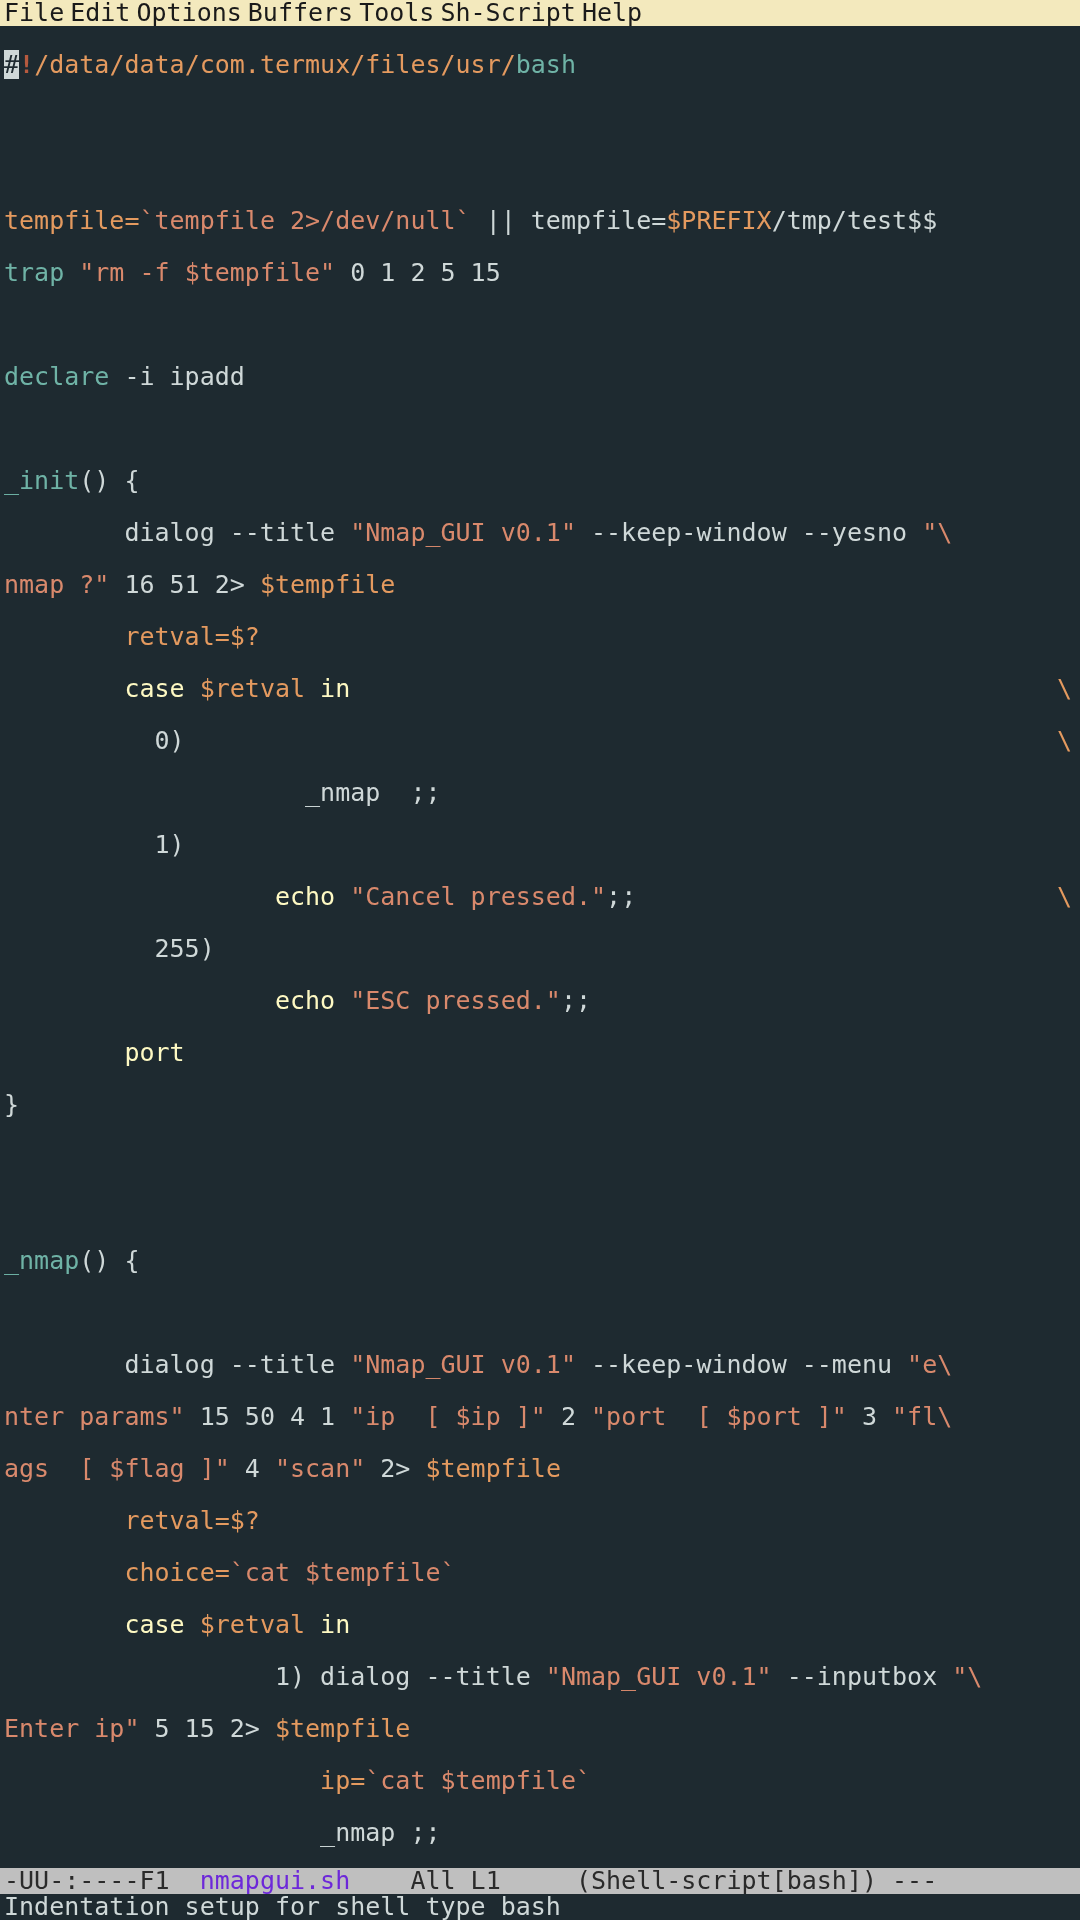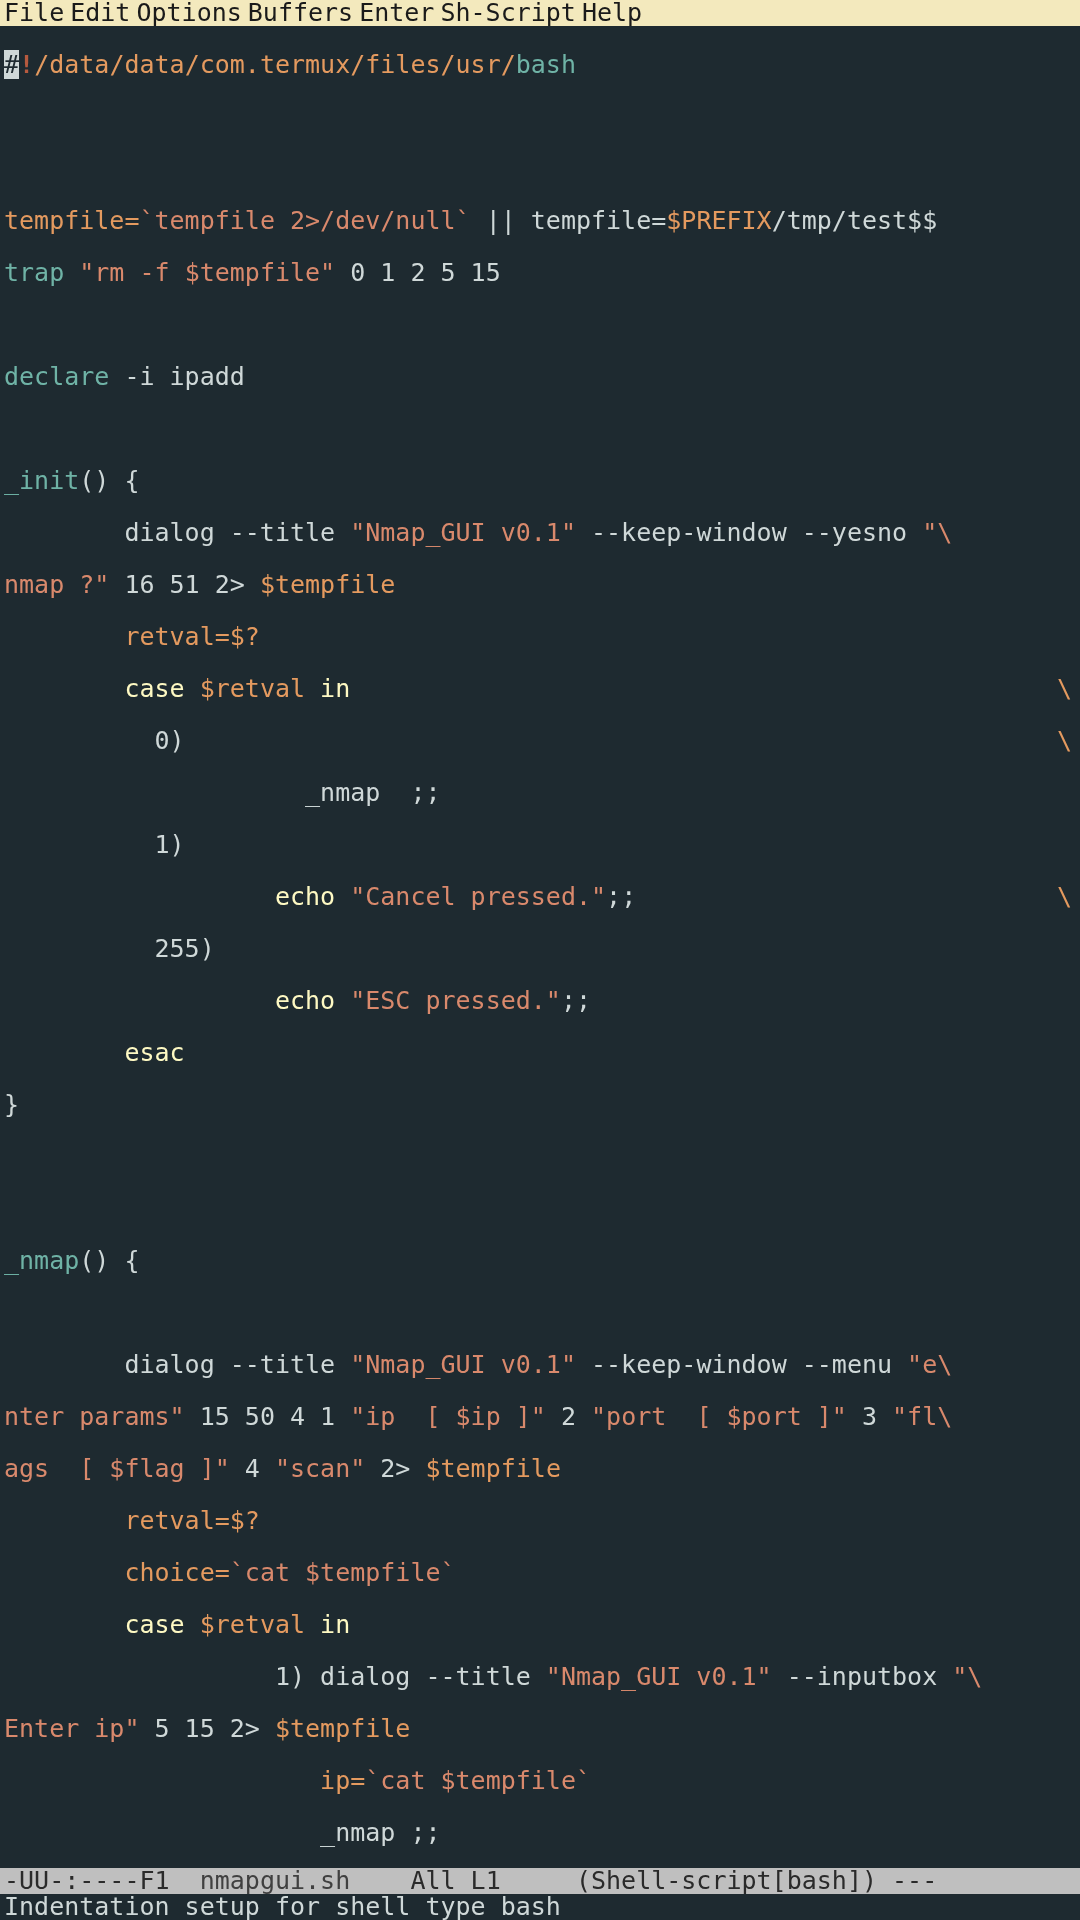--- a/index.html
+++ b/index.html
@@ -47,40 +47,40 @@
   }
   .modeline {
     position: absolute;
     bottom: 26px;
     left: 0; right: 0;
     background: #bfbfbf;
     color: #2a2a2a;
     padding: 0 4px;
     white-space: pre;
   }
-  .modeline .mfile { color: #404040; }
+  .modeline .mfile { color: #6d28d9; }
   .minibuf {
     position: absolute;
     bottom: 0;
     left: 0; right: 4px;
     background: #1e2a30;
     color: #cfd8d8;
     padding: 0 4px;
     white-space: pre;
   }
 </style>
 </head>
 <body>
 
 <div class="menubar">
   <span>File</span>
   <span>Edit</span>
   <span>Options</span>
   <span>Buffers</span>
-  <span>Enter</span>
+  <span>Tools</span>
   <span>Sh-Script</span>
   <span>Help</span>
 </div>
 
 <div class="editor">
 <span class="line"><span class="cursor">#</span><span class="c-hash">!</span><span class="c-orange">/data/data/com.termux/files/usr/</span><span class="c-cyan">bash</span></span>
 <span class="line">&nbsp;</span>
 <span class="line">&nbsp;</span>
 <span class="line"><span class="c-orange">tempfile=</span><span class="c-salmon">`tempfile 2&gt;/dev/null`</span><span class="c-gray"> || tempfile=</span><span class="c-orange">$PREFIX</span><span class="c-gray">/tmp/test$$</span></span>
 <span class="line"><span class="c-cyan">trap</span><span class="c-salmon"> "rm -f $tempfile"</span><span class="c-gray"> 0 1 2 5 15</span></span>
@@ -91,21 +91,21 @@
 <span class="line"><span class="c-gray">        dialog --title </span><span class="c-salmon">"Nmap_GUI v0.1"</span><span class="c-gray"> --keep-window --yesno </span><span class="c-salmon">"\</span></span>
 <span class="line"><span class="c-salmon">nmap ?"</span><span class="c-gray"> 16 51 2&gt; </span><span class="c-orange">$tempfile</span></span>
 <span class="line"><span class="c-orange">        retval=</span><span class="c-orange">$?</span></span>
 <span class="line pos-rel"><span class="c-gray">        </span><span class="c-green">case</span><span class="c-orange"> $retval</span><span class="c-green"> in</span><span class="right-bs">\</span></span>
 <span class="line pos-rel"><span class="c-gray">          0)</span><span class="right-bs">\</span></span>
 <span class="line"><span class="c-gray">                    _nmap  ;;</span></span>
 <span class="line"><span class="c-gray">          1)</span></span>
 <span class="line pos-rel"><span class="c-gray">                  </span><span class="c-green">echo</span><span class="c-salmon"> "Cancel pressed."</span><span class="c-gray">;;</span><span class="right-bs">\</span></span>
 <span class="line"><span class="c-gray">          255)</span></span>
 <span class="line"><span class="c-gray">                  </span><span class="c-green">echo</span><span class="c-salmon"> "ESC pressed."</span><span class="c-gray">;;</span></span>
-<span class="line"><span class="c-gray">        </span><span class="c-green">esac</span></span>
+<span class="line"><span class="c-gray">        </span><span class="c-green">port</span></span>
 <span class="line"><span class="c-gray">}</span></span>
 <span class="line">&nbsp;</span>
 <span class="line">&nbsp;</span>
 <span class="line"><span class="c-cyan">_nmap</span><span class="c-gray">() {</span></span>
 <span class="line">&nbsp;</span>
 <span class="line"><span class="c-gray">        dialog --title </span><span class="c-salmon">"Nmap_GUI v0.1"</span><span class="c-gray"> --keep-window --menu </span><span class="c-salmon">"e\</span></span>
 <span class="line"><span class="c-salmon">nter params"</span><span class="c-gray"> 15 50 4 1 </span><span class="c-salmon">"ip  [ $ip ]"</span><span class="c-gray"> 2 </span><span class="c-salmon">"port  [ $port ]"</span><span class="c-gray"> 3 </span><span class="c-salmon">"fl\</span></span>
 <span class="line"><span class="c-salmon">ags  [ $flag ]"</span><span class="c-gray"> 4 </span><span class="c-salmon">"scan"</span><span class="c-gray"> 2&gt; </span><span class="c-orange">$tempfile</span></span>
 <span class="line"><span class="c-orange">        retval=</span><span class="c-orange">$?</span></span>
 <span class="line"><span class="c-orange">        choice=</span><span class="c-salmon">`cat $tempfile`</span></span>

